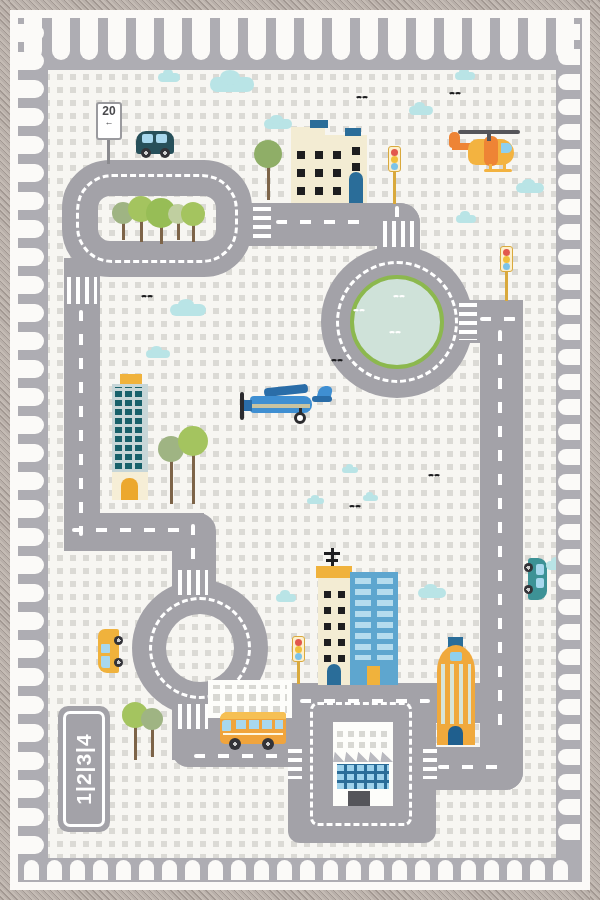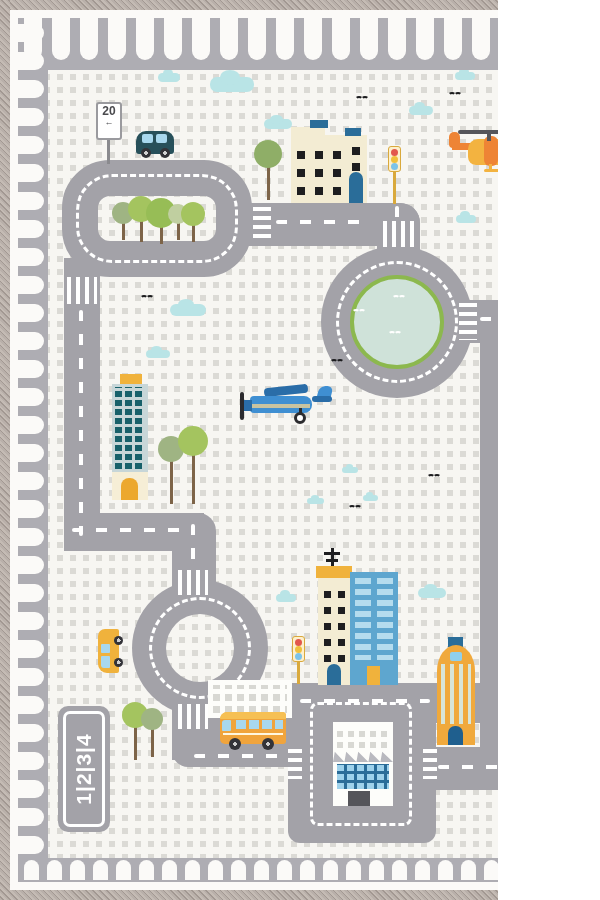--- a/index.html
+++ b/index.html
@@ -1,16 +1,16 @@
 <!DOCTYPE html>
 <html style="--road: #a3a2a8; --band: #aeadb3; --bg: #f7f6f2; --dot: #dbdad5; --tab: #fbfaf8; --frame-a: #b9b0aa; --frame-b: #a29892; --frame-c: #c4bbb4; --pond: #cfe2d9; --pond-rim: #8cb84e; --cloud: #b9e4e6; --bird: #1c1c1e; --cream: #f3ecd3; --window-dark: #1e1e20; --blue-accent: #2a6d99; --sky-body: #c7d6d8; --sky-win: #17606a; --cap-yellow: #f0b23c; --base-cream: #f6eed6; --door-orange: #eca82e; --blue-bldg: #5ea6cf; --blue-bldg-win: #b5dcee; --white-bldg: #fdfdfa; --white-bldg-win: #d8d8d3; --roof-gray: #b9b9bf; --factory-win: #9ed2ec; --factory-frame: #2a6d99; --dome-yellow: #f0a93c; --dome-stripe: #d8e5d8; --heli-yellow: #f3b340; --heli-orange: #ee8435; --heli-win: #8fd0ee; --rotor: #55555a; --plane-blue: #3f8fd2; --plane-dark: #2a6da8; --plane-stripe: #c9c3a0; --suv: #27505a; --car-teal: #3d9296; --bus-orange: #f0a43c; --bus-roof: #f6c054; --van-yellow: #f0b23c; --veh-win: #a8d8ee; --wheel: #333338; --tl-red: #e2574c; --tl-yellow: #f0c03c; --tl-blue: #7cc3e8; --tl-box: #fdf0cc; --tl-pole: #d9a93c; --trunk: #7d6448; --sign-text: #4a4a4e;"><head>
 <meta charset="utf-8">
 <style>
   html,body{margin:0;padding:0;background:#fff;}
-  .rug{position:relative;width:498px;height:900px;overflow:hidden;
+  .rug{position:relative;width:600px;height:900px;overflow:hidden;
        font-family:"Liberation Sans",sans-serif;background:#fbfaf8;}
   .rug div,.rug i{position:absolute;box-sizing:border-box;}
 
   
   .frame{background:repeating-linear-gradient(45deg,var(--frame-a) 0 2px,var(--frame-b) 2px 3px,var(--frame-c) 3px 5px);}
   .frame-top{left:0;top:0;width:600px;height:10px;}
   .frame-bottom{left:0;top:890px;width:600px;height:10px;}
   .frame-left{left:0;top:0;width:10px;height:900px;}
   .frame-right{left:590px;top:0;width:10px;height:900px;}
   .margin{left:10px;top:10px;width:580px;height:880px;background:var(--tab);}

